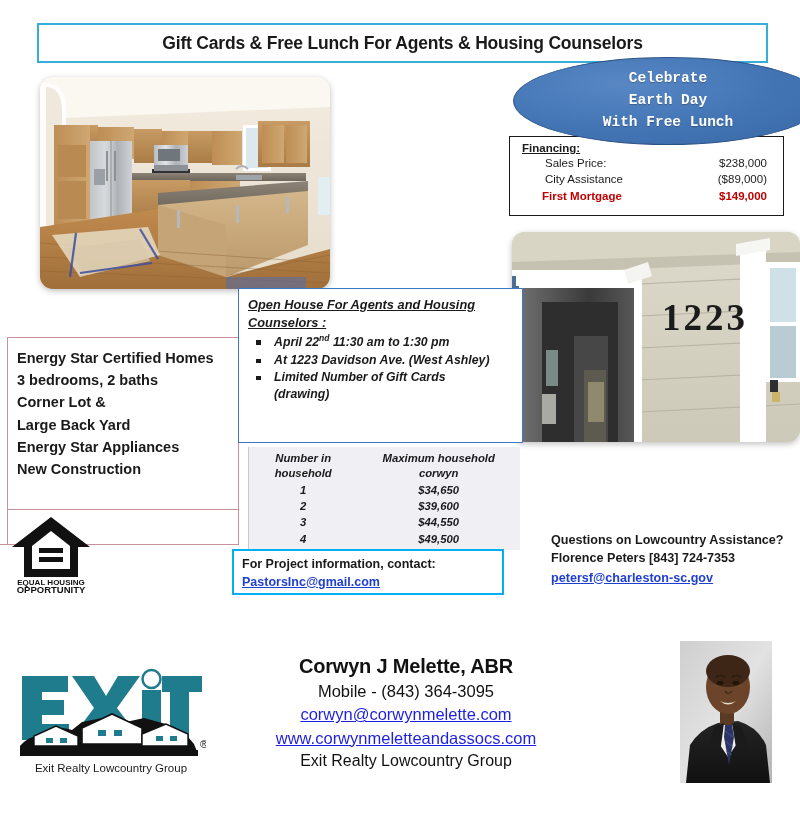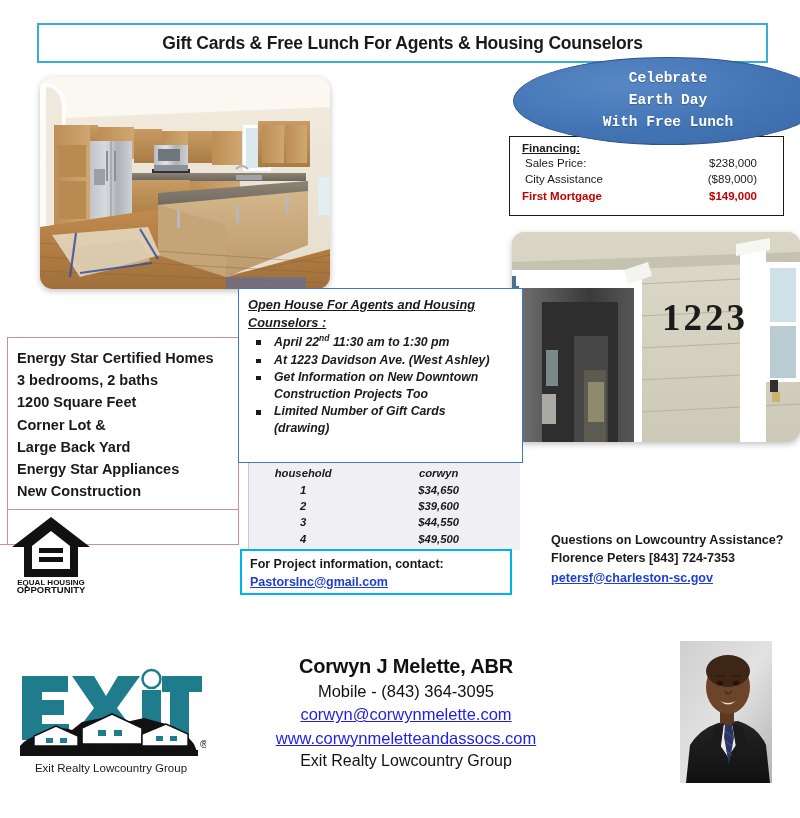--- a/index.html
+++ b/index.html
@@ -58,32 +58,32 @@
     font-family: Liberation Mono, monospace;
   }
 
   
   .financing-box {
     position: absolute;
     left: 509px; top: 136px;
     width: 275px; height: 80px;
     background: #ffffff;
     border: 1.5px solid #1a1a1a;
-    padding: 5px 26px 5px 12px;
+    padding: 5px 16px 5px 12px;
     z-index: 10;
   }
   .fin-head {
     font-size: 11.5px; font-weight: bold; color: #1a1a1a;
     text-decoration: underline; margin-bottom: 1px;
   }
   .fin-row {
     display: flex; justify-content: space-between;
     font-size: 11.5px; color: #1a1a1a; line-height: 1.42;
   }
-  .fin-row .lbl { padding-left: 3px; }
+  .fin-row .lbl { padding-left: 3px; margin-left: 20px; }
   .fin-row.red .lbl, .fin-row.red .val {
     color: #C00000; font-weight: bold; padding-left: 0;
   }
 
   
   .house-photo {
     position: absolute;
     left: 512px; top: 232px;
     width: 288px; height: 210px;
     border-radius: 13px;
@@ -124,21 +124,21 @@
     left: 0px; top: 544px;
     width: 110px; height: 0;
     border-top: 1.5px solid #C9909A;
     z-index: 3;
   }
 
   
   .openhouse-box {
     position: absolute;
     left: 238px; top: 288px;
-    width: 285px; height: 175px;
+    width: 285px; height: 155px;
     background: #ffffff;
     border: 1.5px solid #3C78C8;
     padding: 7px 8px 0 9px;
     z-index: 11;
   }
   .oh-title {
     font-size: 12.8px; font-weight: bold; font-style: italic;
     color: #1a1a1a; text-decoration: underline;
     line-height: 1.42;
   }
@@ -177,21 +177,21 @@
   .income-table th.c1 { width: 40%; }
   .income-table td {
     font-size: 11.3px; font-weight: bold; font-style: italic;
     color: #1a1a1a; text-align: center; line-height: 1.45;
     padding: 0;
   }
 
   
   .project-box {
     position: absolute;
-    left: 240px; top: 549px;
+    left: 232px; top: 549px;
     width: 272px; height: 46px;
     background: #ffffff;
     border: 2px solid #00B0F0;
     padding: 5px 0 0 8px;
     z-index: 11;
   }
   .pb-line {
     font-size: 12.5px; font-weight: bold; color: #1a1a1a;
     line-height: 1.42;
   }
@@ -458,42 +458,37 @@
     <rect x="258" y="148" width="8" height="12" fill="#2f2f2f"></rect>
     <rect x="260" y="160" width="8" height="10" fill="#cdb46a"></rect>
 
     <text x="150" y="98" font-family="Liberation Serif, serif" font-size="37" font-weight="bold" fill="#1b1b1b" letter-spacing="3">1223</text>
   </svg>
 </div>
 
 <div class="features-box">
   <div class="feat-line">Energy Star Certified Homes</div>
   <div class="feat-line">3 bedrooms,  2 baths</div>
-  <div class="feat-line">1200 Square  Feet</div>
   <div class="feat-line">Corner  Lot &amp;</div>
   <div class="feat-line">Large Back Yard</div>
   <div class="feat-line">Energy Star Appliances</div>
   <div class="feat-line">New Construction</div>
 </div>
 <div class="feat-elbow"></div>
 <div class="feat-elbow-line"></div>
 
 <div class="openhouse-box">
   <div class="oh-title">Open House For Agents and Housing</div>
   <div class="oh-title">Counselors :</div>
   <ul class="oh-list">
     <li>
       <span>April 22</span><span class="sub">nd</span><span>  11:30 am to 1:30 pm</span>
     </li>
     <li>
       <span>At 1223 Davidson Ave. (West Ashley)</span>
-    </li>
-    <li>
-      <span>Get Information on New Downtown</span>
-      <span class="cont">Construction Projects Too</span>
     </li>
     <li>
       <span>Limited Number of Gift Cards</span>
       <span class="cont">(drawing)</span>
     </li>
   </ul>
 </div>
 
 <div class="income-table">
   <table>

